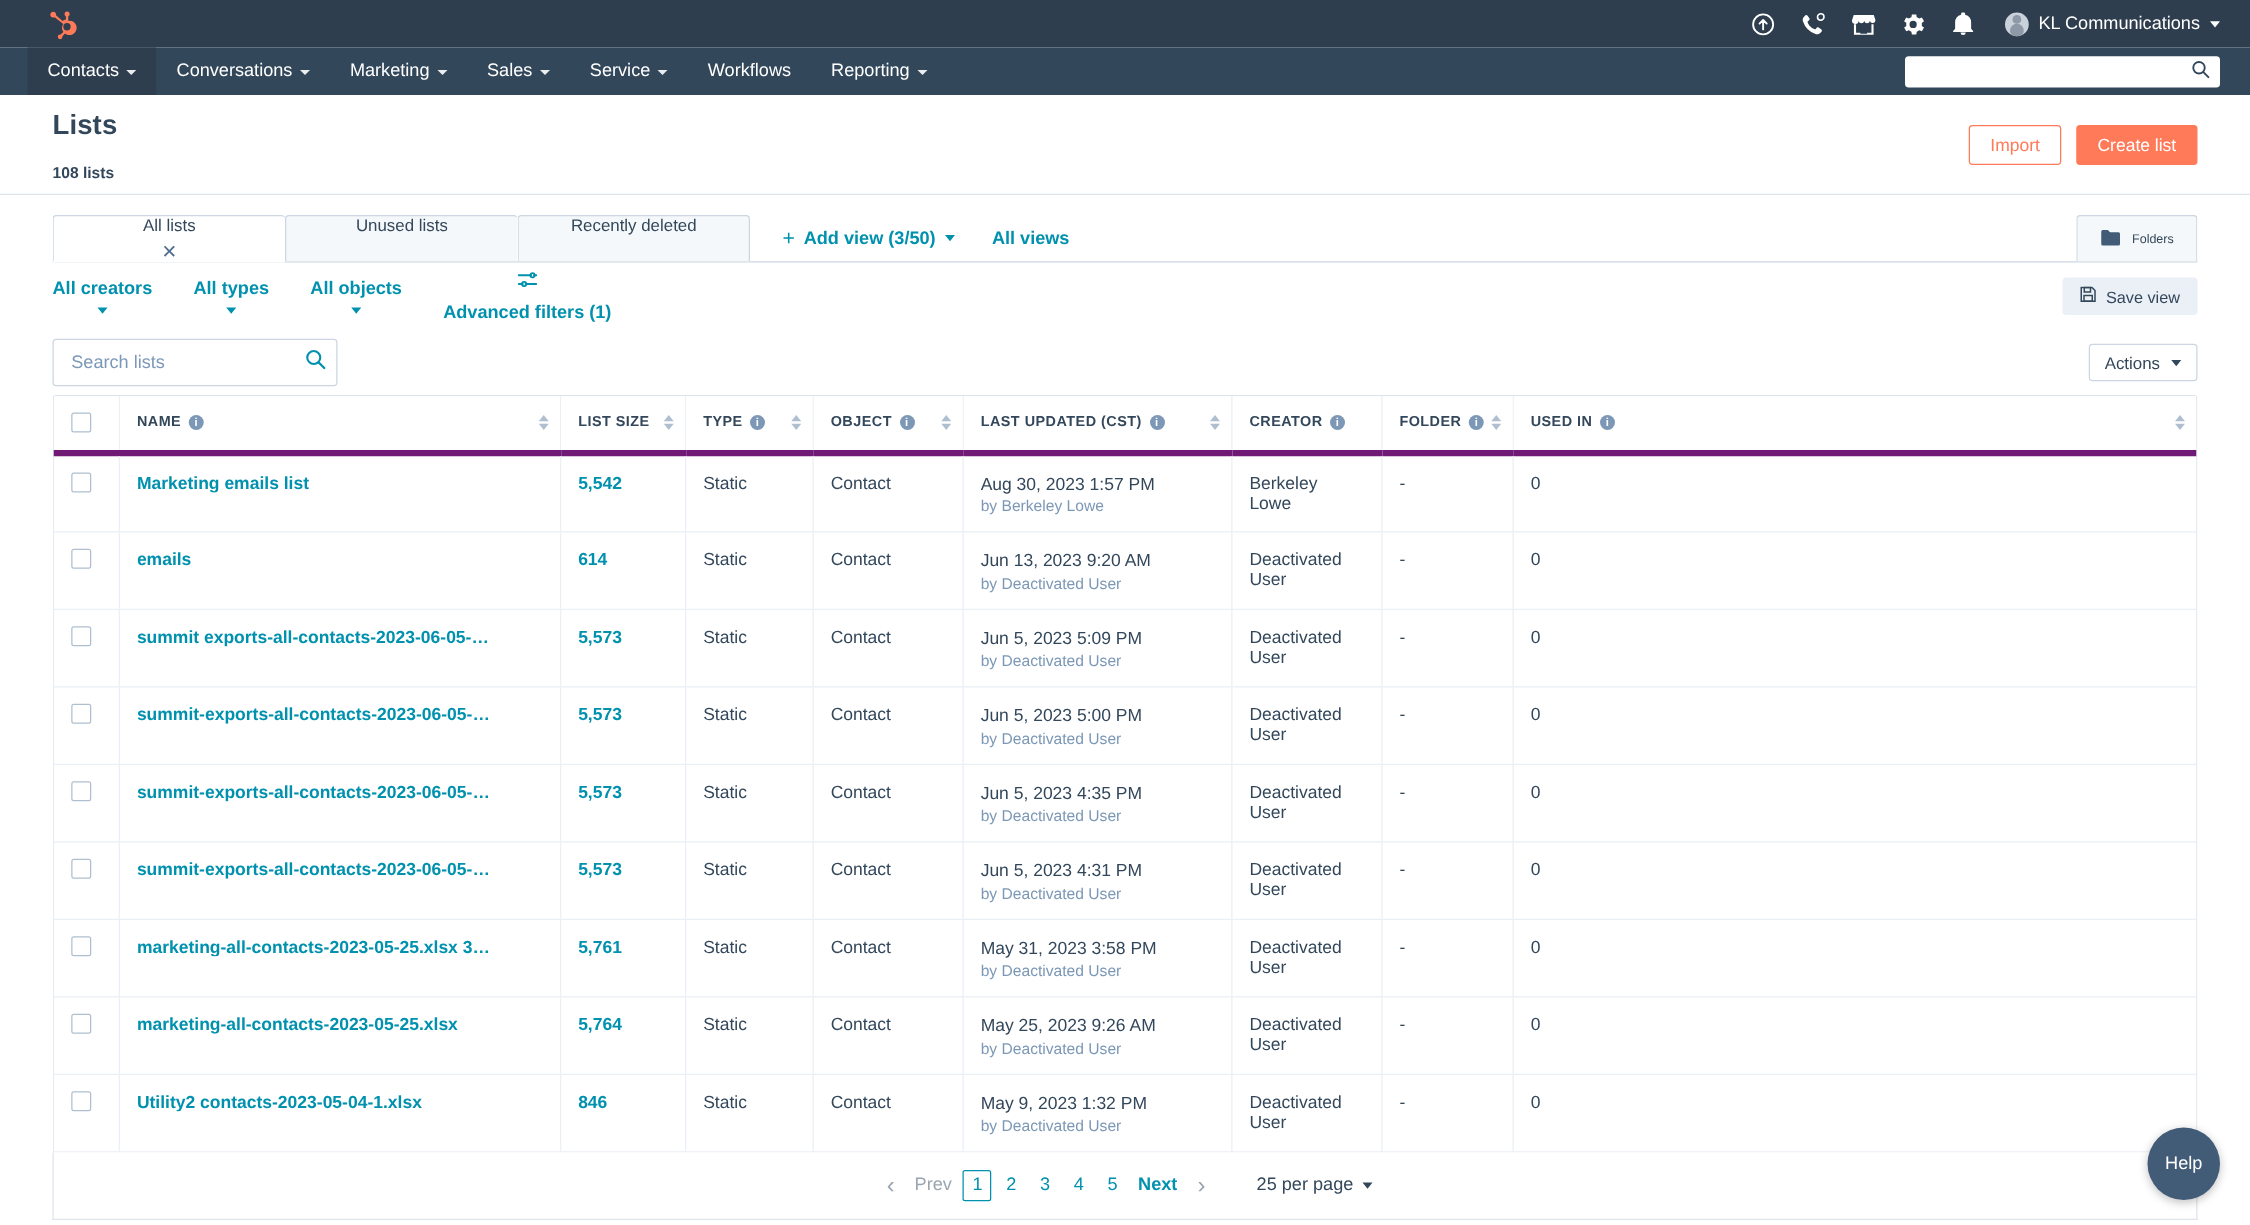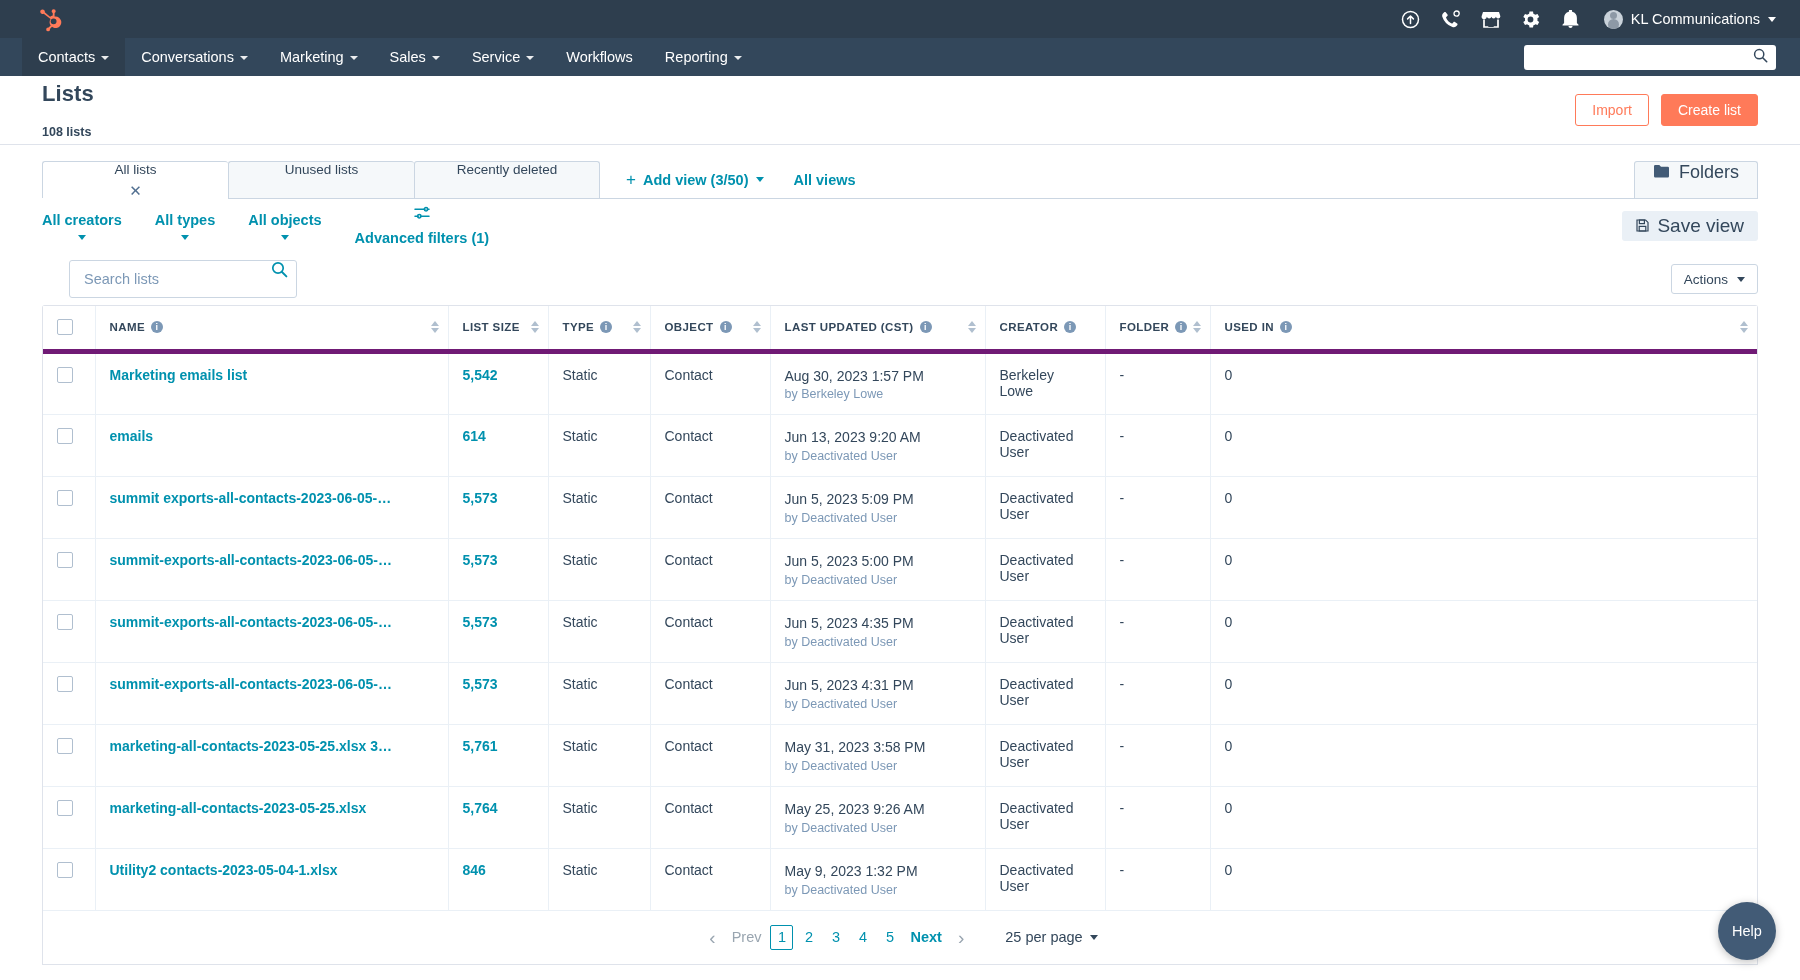--- a/index.html
+++ b/index.html
@@ -59,21 +59,21 @@
     display: flex; align-items: center; padding: 0 8px 0 10px;
   }
   .searchbox input {
     flex: 1; border: none; outline: none; font-size: 13.5px;
     color: #33475b; font-family: "Liberation Sans", sans-serif; background: transparent; margin-top: 48px;
   }
   .searchbox input::placeholder { color: #99a5b0; }
 
   
   .pagehead {
-    height: 69px; background: #ffffff; border-bottom: 1px solid #dfe3eb;
+    height: 80px; background: #ffffff; border-bottom: 1px solid #dfe3eb;
     display: flex; align-items: center; position: relative; padding: 0 42px;
   }
   .page-title { font-size: 22px; font-weight: 700; color: #33475b; letter-spacing: .1px; }
   .page-sub { font-size: 12.5px; font-weight: 700; color: #33475b; margin-top: 18px; }
   .head-actions { position: absolute; right: 42px; display: flex; gap: 12px; align-items: center; }
   .btn {
     height: 32px; border-radius: 3px; font-size: 14px; font-weight: 500;
     display: flex; align-items: center; justify-content: center;
     padding: 0 16px; cursor: pointer; white-space: nowrap;
     font-family: "Liberation Sans", sans-serif;
@@ -109,45 +109,45 @@
     display: flex; align-items: center; height: 37px; margin-left: 26px; gap: 30px;
   }
   .link-teal {
     color: #0091ae; font-size: 14.5px; font-weight: 700; cursor: pointer;
     display: flex; align-items: center; gap: 7px; white-space: nowrap;
   }
   .plus-ico { font-size: 17px; font-weight: 400; line-height: 1; }
   .caret-t { width:0;height:0;border-left:4px solid transparent;border-right:4px solid transparent;border-top:5px solid #0091ae; }
   .folders-btn {
     position: absolute; right: 0; bottom: 0; height: 37px;
-    display: flex; align-items: flex-start; gap: 9px; padding: 0 18px;
+    display: flex; align-items: center; gap: 9px; padding: 0 18px;
     border: 1px solid #cbd6e2; border-bottom: none; background: #f5f8fa;
-    font-size: 18px; color: #33475b; cursor: pointer; border-radius: 3px 3px 0 0;
+    font-size: 10px; color: #33475b; cursor: pointer; border-radius: 3px 3px 0 0;
   }
 
   
   .filtersrow {
     display: flex; align-items: center; height: 54px; position: relative;
   }
   .filter-link {
     color: #0091ae; font-size: 14.5px; font-weight: 700; cursor: pointer;
     display: flex; align-items: center; gap: 7px; margin-right: 33px; white-space: nowrap; flex-direction: column;
   }
   .saveview-btn {
     position: absolute; right: 0;
     height: 30px; background: #eaf0f6; color: #33475b;
     border-radius: 3px; display: flex; align-items: center; gap: 8px;
-    padding: 0 14px; font-size: 19px; cursor: pointer;
+    padding: 0 14px; font-size: 13px; cursor: pointer;
   }
 
   
   .searchrow { display: flex; align-items: center; height: 52px; position: relative; }
   .list-search {
     width: 228px; height: 38px; border: 1px solid #cbd6e2; border-radius: 3px;
-    display: flex; padding: 0 11px 0 14px; background: #fff; margin-left: 27px;
+    display: flex; align-items: center; padding: 0 11px 0 14px; background: #fff;
   }
   .list-search input {
     flex: 1; border: none; outline: none; font-size: 14.5px; color: #33475b;
     font-family: "Liberation Sans", sans-serif; background: transparent;
   }
   .list-search input::placeholder { color: #7c98b6; }
   .actions-btn {
     position: absolute; right: 0;
     height: 30px; border: 1px solid #cbd6e2; border-radius: 3px;
     background: #ffffff; color: #33475b; font-size: 13.5px;

